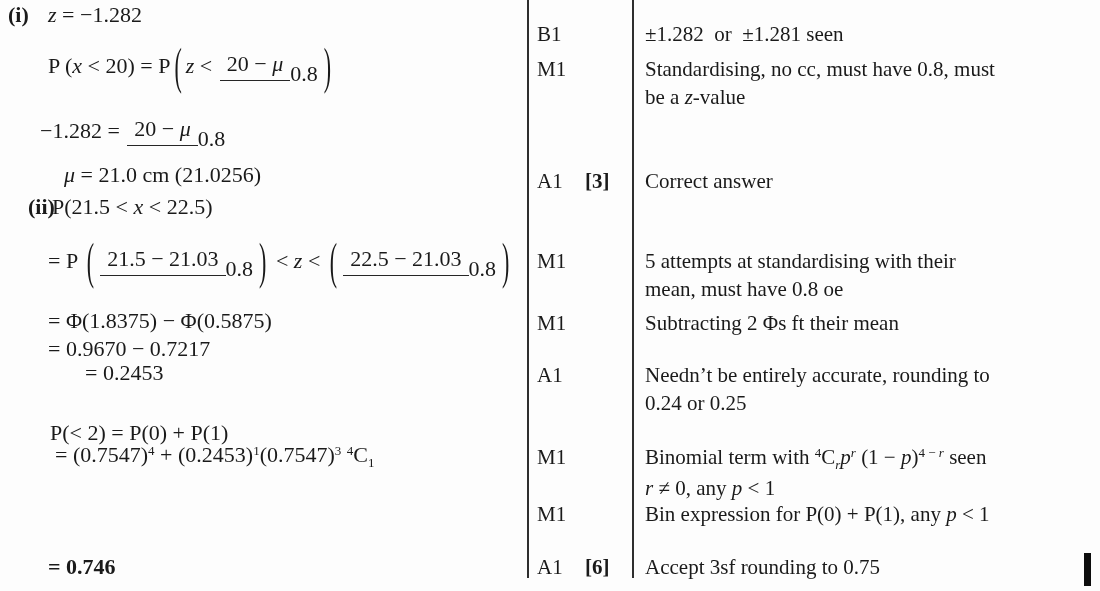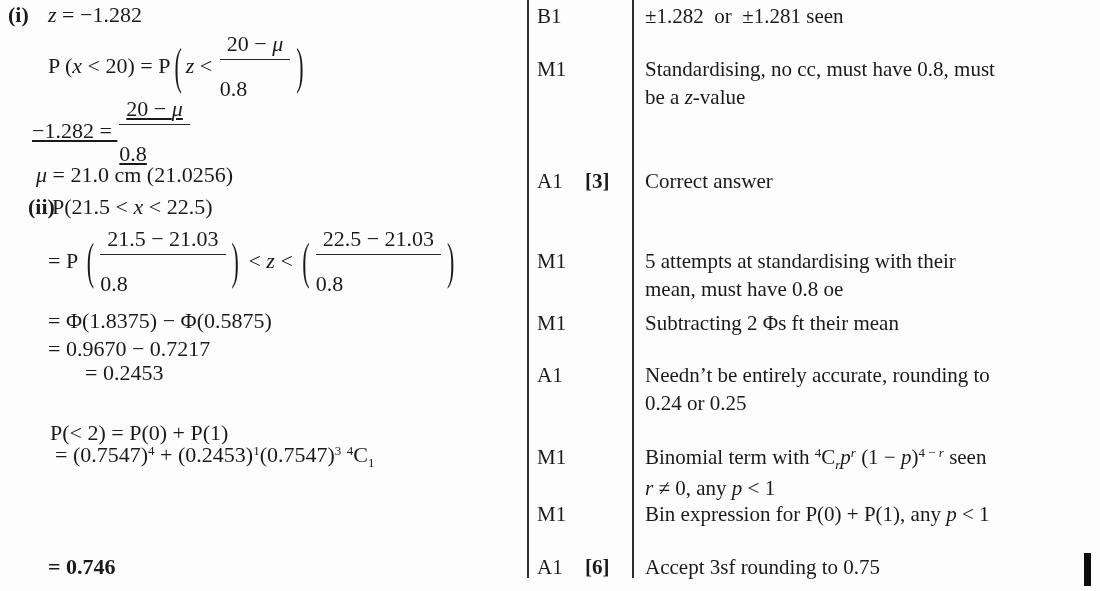--- a/index.html
+++ b/index.html
@@ -24,49 +24,49 @@
   }
   #plabel-i  { left: 8px;  top: 2px;   }
   #plabel-ii { left: 4px;  top: 194px; margin-left: 24px; }
 
   .wline {
     position: absolute; font-size: 22px; white-space: pre; line-height: 1.15;
   }
   .wline.fx { display: flex; align-items: center; }
   #wl0  { left: 48px; top: 2px;   }
   #wl1  { left: 48px; top: 34px;  height: 64px; }
-  #wl2  { left: 32px; top: 104px; height: 54px; text-decoration: underline; }
-  #wl3  { left: 36px; top: 162px; }
+  #wl2  { left: 40px; top: 104px; height: 54px; }
+  #wl3  { left: 64px; top: 162px; }
   #wl4  { left: 52px; top: 194px; font-family: Liberation Serif, serif; }
   #wl5  { left: 48px; top: 226px; height: 70px; }
   #wl6  { left: 48px; top: 308px; }
   #wl7  { left: 48px; top: 336px; }
   #wl8  { left: 48px; top: 360px; margin-left: 37px; }
   #wl9  { left: 50px; top: 420px; }
   #wl10 { left: 55px; top: 442px; }
   #wl11 { left: 48px; top: 554px; font-weight: bold; }
 
   
   .it { font-style: italic; }
   .sup { font-size: 13px; position: relative; top: -7px; white-space: pre; }
   .sub { font-size: 13px; position: relative; top: 5px;  white-space: pre; }
   .frac {
-    display: inline-flex; flex-direction: column; align-items: flex-start;
+    display: inline-flex; flex-direction: row; align-items: center;
     vertical-align: middle; margin: 0 2px; text-align: center;
   }
   .frac .num { padding: 0 7px 3px; border-bottom: 1.5px solid #262626; }
   .frac .den { padding-top: 16px; }
   .bp {
     display: inline-block; transform: scaleY(2.3); margin: 0 4px;
     font-weight: 300;
   }
 
   
   .mrow { position: absolute; left: 537px; font-size: 21px; line-height: 28px; }
-  #mr0 { top: 2px;   }
+  #mr0 { top: 20px;   }
   #mr1 { top: 55px;  }
   #mr2 { top: 167px; }
   #mr3 { top: 247px; }
   #mr4 { top: 309px; }
   #mr5 { top: 361px; }
   #mr6 { top: 443px; }
   #mr7 { top: 500px; }
   #mr8 { top: 553px; }
   .mark { display: inline-block; white-space: pre; }
   .bracket { position: absolute; left: 48px; top: 0; font-weight: bold; white-space: pre; }

